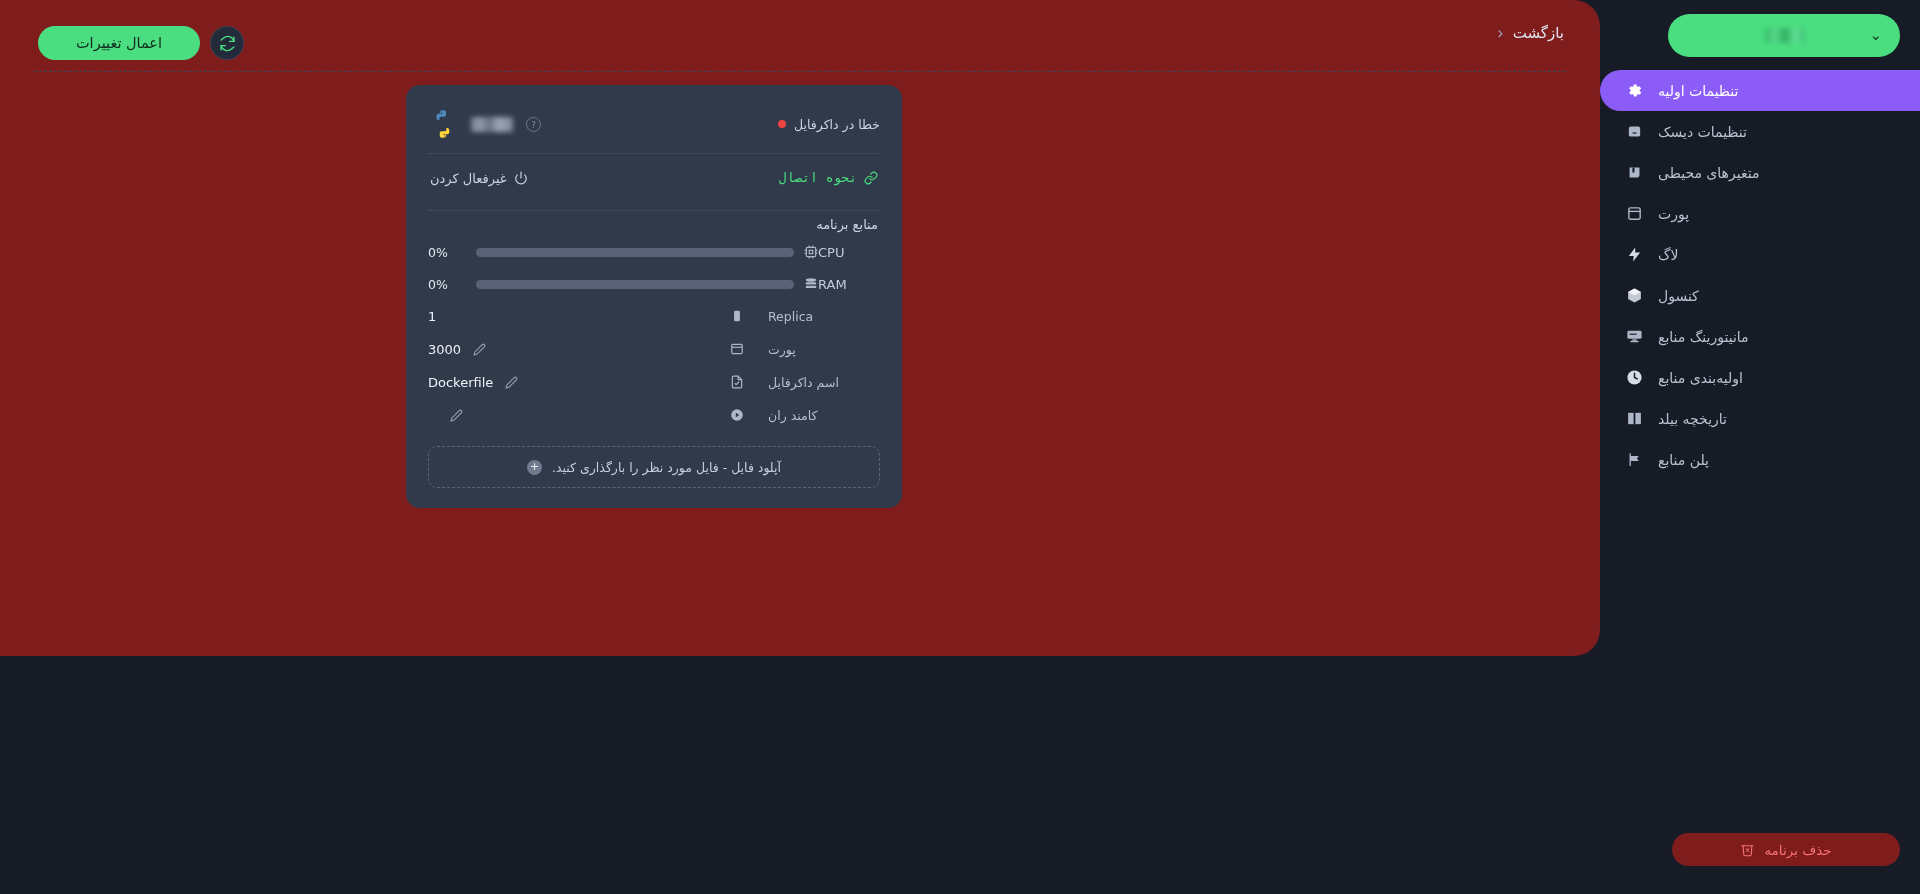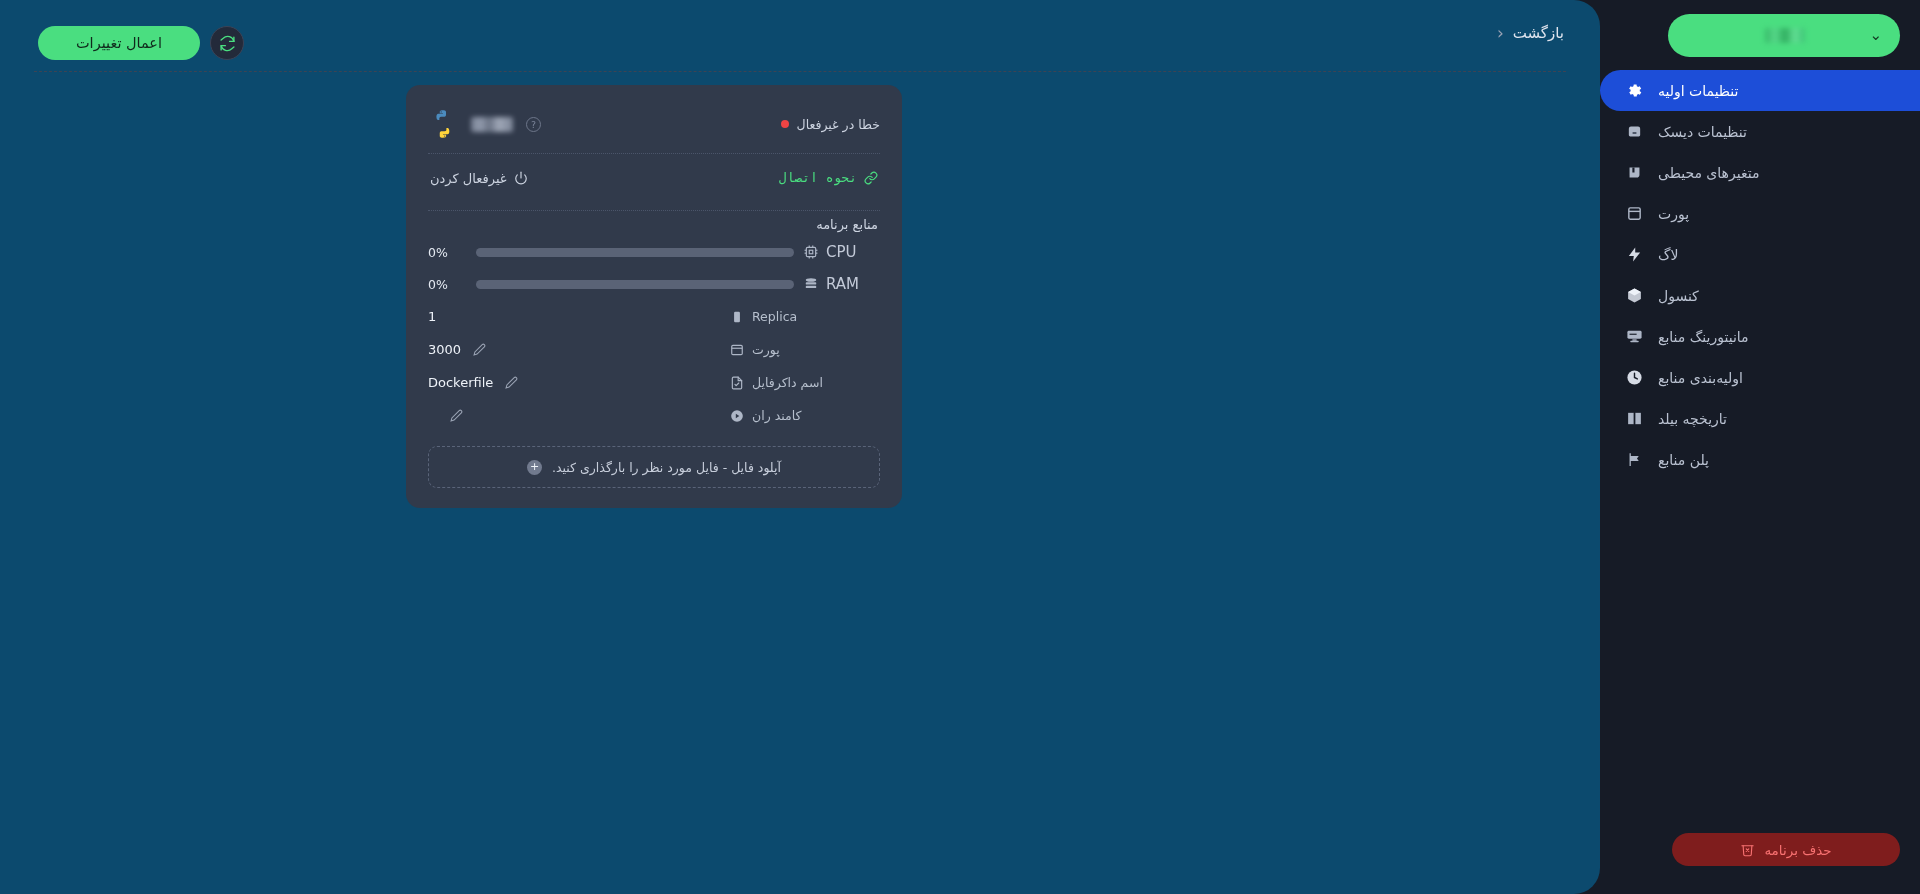--- a/index.html
+++ b/index.html
@@ -10,22 +10,22 @@
     background: #161b26;
     font-family: "DejaVu Sans", "Liberation Sans", sans-serif;
   }
   body { position: relative; }
 
   
   .main-area {
     position: absolute;
     top: 0; left: 0;
     width: 1600px;
-    height: 894px;
-    background: #0c4a6e;
+    height: 656px;
+    background: #7f1d1d;
     border-top-right-radius: 26px;
     border-bottom-right-radius: 26px;
     overflow: hidden;
   }
 
   .topbar {
     position: absolute;
     top: 0; left: 0; right: 0;
     height: 72px;
   }
@@ -181,25 +181,24 @@
   .res-row {
     display: flex;
     align-items: center;
     height: 32px;
     gap: 10px;
   }
   .res-label {
     display: flex;
     align-items: center;
     justify-content: flex-start;
-    gap: 8px;
     width: 76px;
     flex-direction: row-reverse;
     color: #aeb7c7;
-    font-size: 15px;
+    font-size: 13px;
   }
   .res-label .lbl { color: #c3cad8; }
   .bar-track {
     flex: 1;
     height: 9px;
     border-radius: 5px;
     background: #5a6376;
     position: relative;
     overflow: hidden;
   }
@@ -217,22 +216,21 @@
   }
 
   .kv-row {
     display: flex;
     align-items: center;
     height: 33px;
     justify-content: space-between;
   }
   .kv-label {
     display: flex;
-    align-items: center;
-    gap: 8px;
+    gap: 24px;
     flex-direction: row-reverse;
     color: #b6bfcd;
     font-size: 12.5px;
     width: 150px;
     justify-content: flex-start;
   }
   .kv-right-group {
     display: flex;
     align-items: center;
     gap: 12px;
@@ -319,21 +317,21 @@
   }
   .nav-item .nav-ico {
     width: 20px;
     display: flex;
     align-items: center;
     justify-content: center;
     margin-left: 24px;
     margin-right: 0;
   }
   .nav-item.active {
-    background: #1d4ed8;
+    background: #8b5cf6;
     border-top-left-radius: 22px;
     border-bottom-left-radius: 22px;
   }
   .nav-item.active .nav-label { color: #ffffff; }
   .nav-item + .nav-item { margin-top: 0; }
 
   .btn-delete {
     position: absolute;
     bottom: 28px;
     right: 20px;
@@ -374,21 +372,21 @@
       <span class="chev">‹</span>
     </div>
 
     <div class="topdivider"></div>
   </div>
 
   <div class="card">
 
     <div class="card-head">
       <div class="status-wrap">
-        <span>خطا در غیرفعال</span>
+        <span>خطا در داکرفایل</span>
         <span class="status-dot"></span>
       </div>
 
       <div class="head-right">
         <div class="help-icon">?</div>
         <div class="app-name-blur"></div>
         <svg width="30" height="30" viewBox="0 0 110 110">
           <path fill="#4B8BBE" d="M54.5 5c-12 0-11.3 5.2-11.3 5.2l.02 5.4h11.5v1.6H38.6s-7.7-.9-7.7 11.3c0 12.2 6.7 11.8 6.7 11.8h4v-5.6s-.2-6.7 6.6-6.7h11.4s6.4.1 6.4-6.2V11.4S67 5 54.5 5zM48.2 8.6a2.07 2.07 0 1 1 0 4.14 2.07 2.07 0 0 1 0-4.14z"></path>
           <path fill="#FFD43B" d="M55.1 105c12 0 11.3-5.2 11.3-5.2l-.02-5.4H54.9v-1.6h15.6s7.7.9 7.7-11.3c0-12.2-6.7-11.8-6.7-11.8h-4v5.6s.2 6.7-6.6 6.7H49.5s-6.4-.1-6.4 6.2v10.4S42 105 55.1 105zm6.3-3.6a2.07 2.07 0 1 1 0-4.14 2.07 2.07 0 0 1 0 4.14z"></path>
         </svg>

